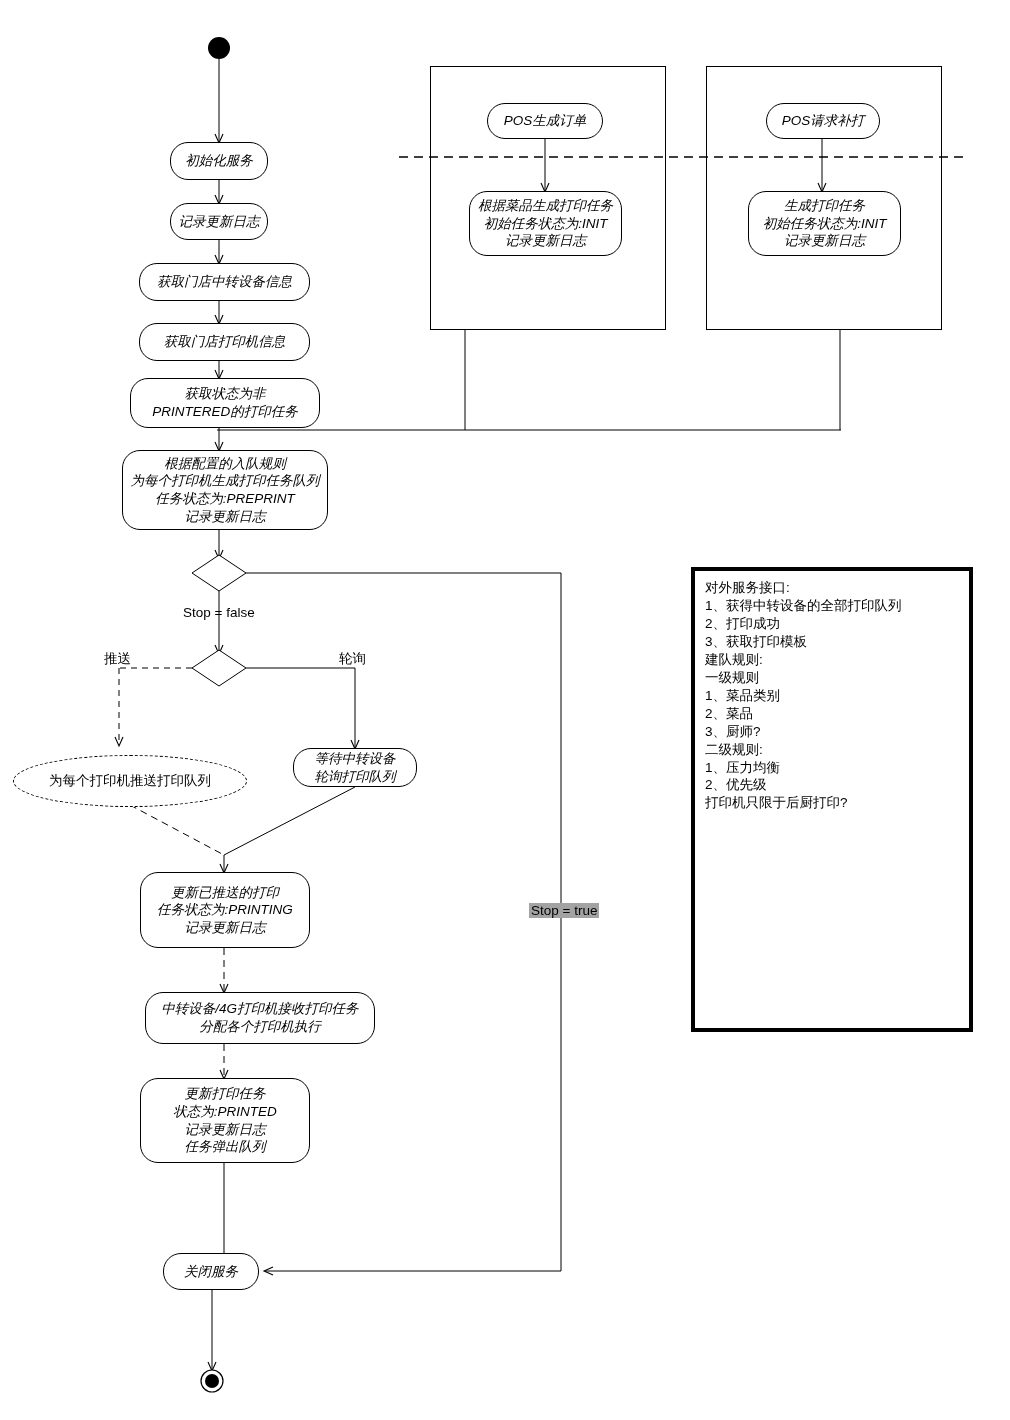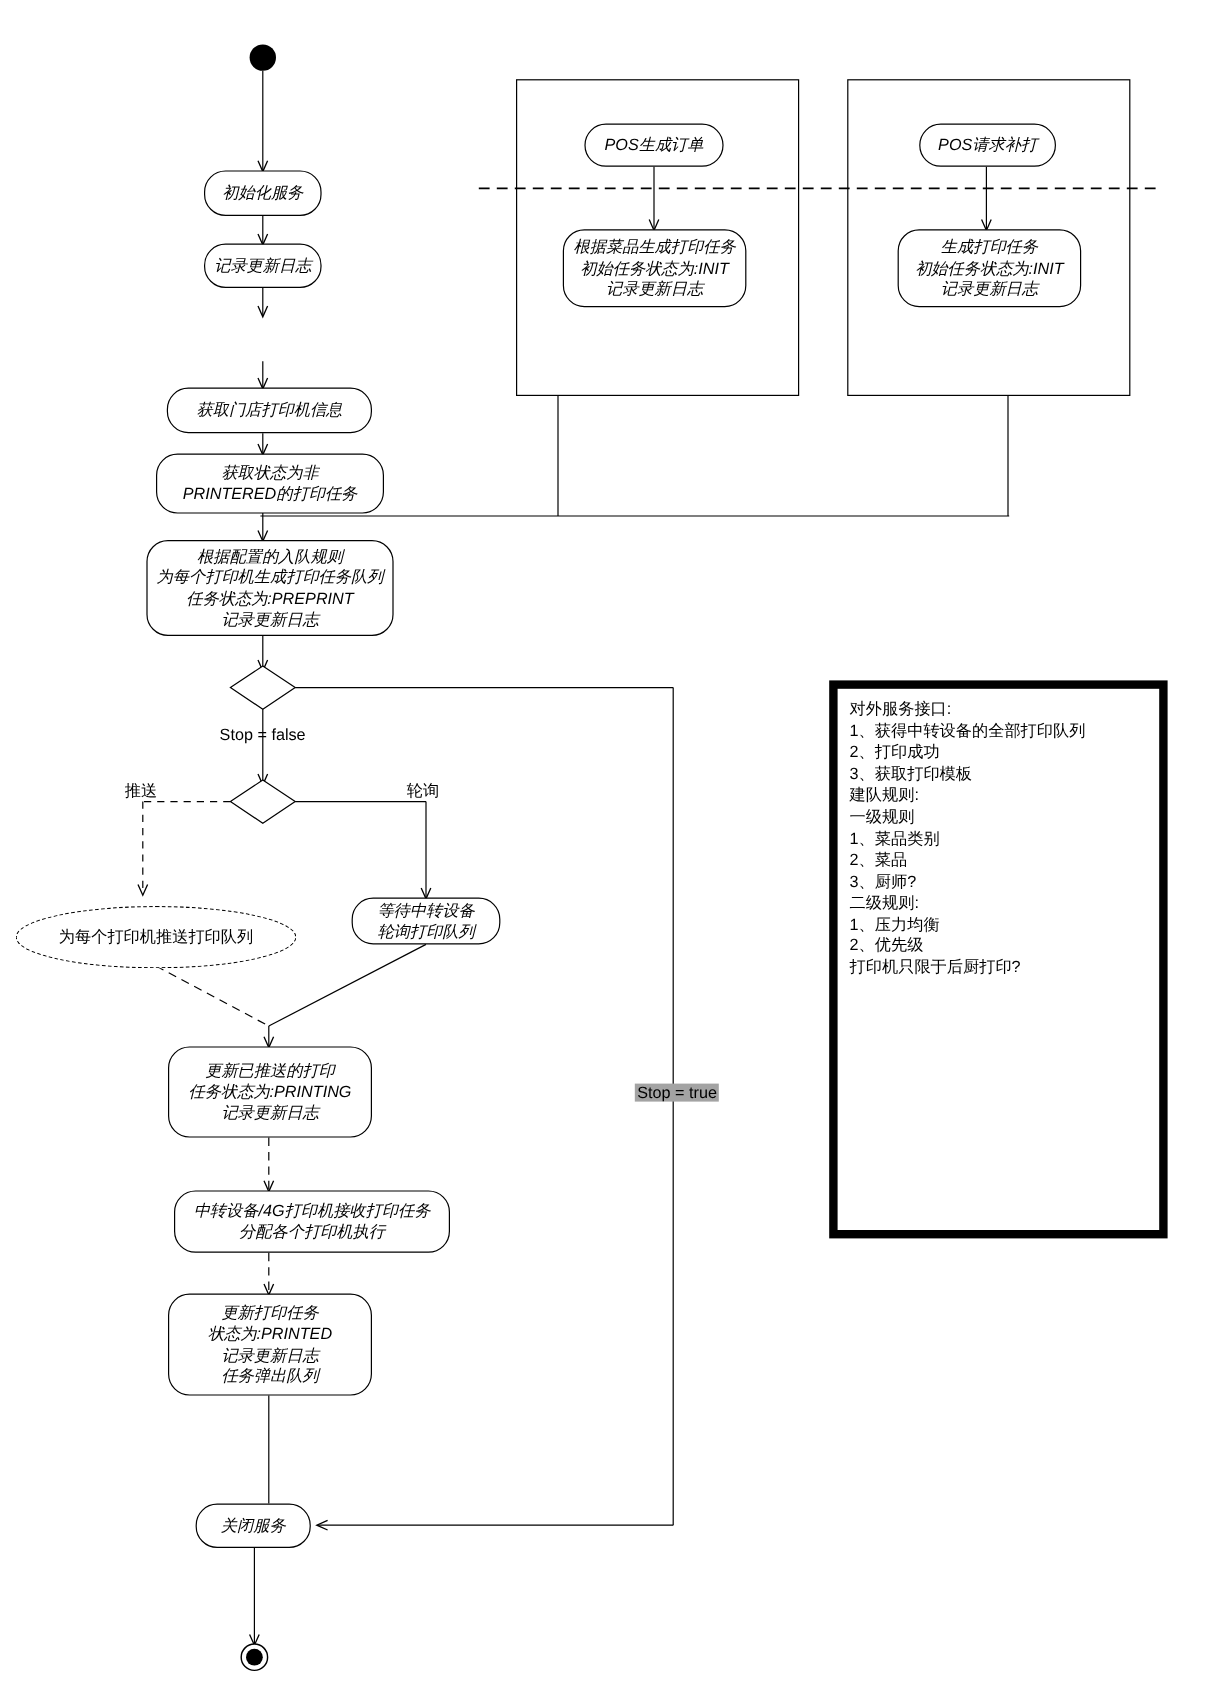--- a/index.html
+++ b/index.html
@@ -10,21 +10,21 @@
   .node{position:absolute;box-sizing:border-box;display:flex;align-items:center;
         justify-content:center;text-align:center;background:#fff;font-style:italic;}
   .rounded{border:1px solid #000;border-radius:18px;}
   .node .txt{line-height:1.30;font-size:13.5px;white-space:pre-line;}
   .frame{position:absolute;box-sizing:border-box;border:1px solid #000;background:transparent;}
   .ellipse{position:absolute;box-sizing:border-box;border:1px dashed #000;
            border-radius:50%;display:flex;align-items:center;justify-content:center;
            background:#fff;}
   .ellipse .txt{font-size:13.5px;}
   .edgelabel{position:absolute;font-size:13.5px;white-space:nowrap;background:transparent;}
-  .notebox{position:absolute;box-sizing:border-box;border:7px solid #000000;background:#fff;
+  .notebox{position:absolute;box-sizing:border-box;border:4px solid #000000;background:#fff;
            padding:8px 10px 8px 10px;}
   .notebox .line{font-size:13.5px;line-height:1.33;white-space:pre;}
 </style>
 </head>
 <body>
 
 <div id="canvas">
 
   <svg class="svg-layer" viewBox="0 0 1010 1420" xmlns="http://www.w3.org/2000/svg">
     <defs>
@@ -98,20 +98,23 @@
   <div class="frame" style="left:706px;top:66px;width:236px;height:264px;"></div>
 
   <div class="node rounded" style="left:170px;top:142px;width:98px;height:38px;">
     <span class="txt">初始化服务</span>
   </div>
 
   <div class="node rounded" style="left:170px;top:203px;width:98px;height:37px;">
     <span class="txt">记录更新日志</span>
   </div>
 
+  <div class="node rounded" style="left:139px;top:263px;width:171px;height:38px;">
+    <span class="txt">获取门店中转设备信息</span>
+  </div>
 
   <div class="node rounded" style="left:139px;top:323px;width:171px;height:38px;">
     <span class="txt">获取门店打印机信息</span>
   </div>
 
   <div class="node rounded" style="left:130px;top:378px;width:190px;height:50px;">
     <span class="txt">获取状态为非
 PRINTERED的打印任务</span>
   </div>
 

